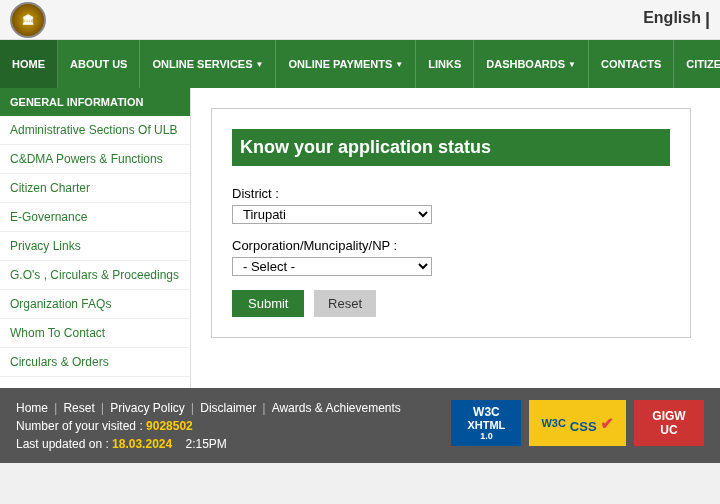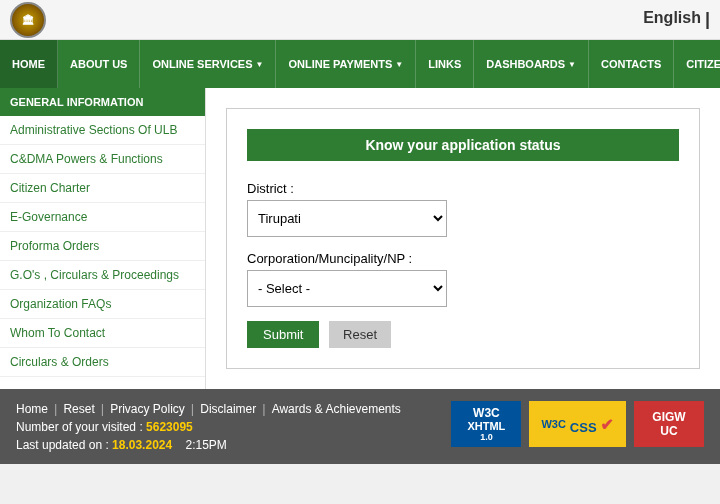--- a/index.html
+++ b/index.html
@@ -55,21 +55,21 @@
 
     
     .main-layout {
       display: flex;
       background: #fff;
       min-height: 300px;
     }
 
     
     .sidebar {
-      width: 206px;
+      width: 191px;
       background: #fff;
       border-right: 1px solid #ddd;
       flex-shrink: 0;
     }
     .sidebar-header {
       background: #2e7d32;
       color: #fff;
       font-size: 11px;
       font-weight: bold;
       padding: 8px 10px;
@@ -90,31 +90,30 @@
       background: #fff;
     }
     .form-card {
       border: 1px solid #ccc;
       padding: 20px;
       max-width: 480px;
     }
     .form-title-bar {
       background: #2e7d32;
       color: #fff;
-      text-align: center;
       padding: 8px;
-      font-size: 14px;
+      font-size: 18px;
       font-weight: bold;
       margin-bottom: 20px;
     }
     .form-group { margin-bottom: 14px; }
     .form-label { font-size: 13px; margin-bottom: 4px; display: block; }
     .form-select {
       width: 200px;
-      padding: 9px 6px;
+      padding: 0 6px;
       border: 1px solid #aaa;
       font-size: 13px;
       background: #fff;
     }
     .btn-submit {
       background: #2e7d32;
       color: #fff;
       border: none;
       padding: 6px 16px;
       cursor: pointer;
@@ -210,21 +209,21 @@
 </nav>
 
 <div class="main-layout">
 
   <div class="sidebar">
     <div class="sidebar-header">GENERAL INFORMATION</div>
     <div class="sidebar-item">Administrative Sections Of ULB</div>
     <div class="sidebar-item">C&amp;DMA Powers &amp; Functions</div>
     <div class="sidebar-item">Citizen Charter</div>
     <div class="sidebar-item">E-Governance</div>
-    <div class="sidebar-item">Proforma Orders</div>
+    <div class="sidebar-item">Privacy Links</div>
     <div class="sidebar-item">G.O's , Circulars &amp; Proceedings</div>
     <div class="sidebar-item">Organization FAQs</div>
     <div class="sidebar-item">Whom To Contact</div>
     <div class="sidebar-item">Circulars &amp; Orders</div>
   </div>
 
   <div class="content-area">
     <div class="form-card">
       <div class="form-title-bar">Know your application status</div>
 
@@ -260,21 +259,21 @@
       <a class="footer-link">Reset</a>
       <span class="footer-sep">|</span>
       <a class="footer-link">Privacy Policy</a>
       <span class="footer-sep">|</span>
       <a class="footer-link">Disclaimer</a>
       <span class="footer-sep">|</span>
       <a class="footer-link">Awards &amp; Achievements</a>
     </div>
     <div class="visitor-info">
       <span>Number of your visited :</span>
-      <span class="visitor-count">5623095</span>
+      <span class="visitor-count">9028502</span>
     </div>
     <div class="visitor-info">
       <span>Last updated on :</span>
       <span class="update-date">18.03.2024</span>
       &nbsp;&nbsp;
       <span>2:15PM</span>
     </div>
   </div>
   <div class="footer-right">
     <div class="badge badge-xhtml">

